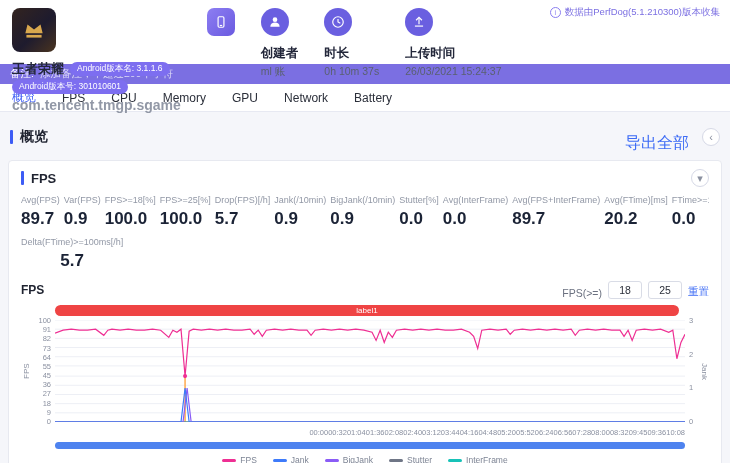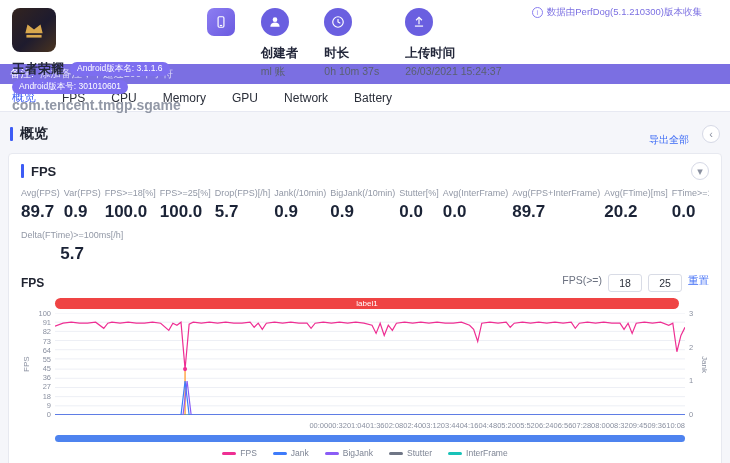--- a/index.html
+++ b/index.html
@@ -25,62 +25,62 @@
     display:flex; align-items:center; justify-content:center; flex:0 0 auto; }
   .dev-col { display:flex; flex-direction:column; gap:1px; }
   .dev-name-row { display:flex; align-items:center; gap:4px; }
   .dev-name { font-size:12.5px; font-weight:bold; color:#23273a; }
   .info-dot { width:11px; height:11px; border-radius:50%; border:1px solid #b7bccd; color:#9aa0b2;
     font-size:7px; line-height:9px; text-align:center; display:inline-block; }
   .dev-line { font-size:9.5px; color:#8b90a0; white-space:nowrap; }
   .stat-col { display:flex; flex-direction:column; gap:3px; padding-top:1px; }
   .stat-label { font-size:12.5px; font-weight:bold; color:#23273a; }
   .stat-value { font-size:10.5px; color:#5a6070; white-space:nowrap; }
-  .version-note { position:absolute; top:6px; right:28px; display:flex; align-items:center; gap:4px;
+  .version-note { position:absolute; top:6px; right:10px; display:flex; align-items:center; gap:4px;
     color:#7b6fe2; font-size:9.5px; }
   .vn-icon { width:11px; height:11px; border-radius:50%; border:1px solid #8a7ef0; color:#8a7ef0;
     font-size:7px; line-height:9px; text-align:center; }
 
   
   .note-banner { height:20px; background:#7b6fe2; color:#fff; display:flex; align-items:center;
     gap:6px; padding:0 10px; font-size:10.5px; cursor:pointer; }
   .note-banner .ph { color:rgba(255,255,255,.72); }
 
   
   .tabs { height:28px; background:#fff; display:flex; align-items:center; gap:26px; padding:0 12px;
     border-bottom:1px solid #e7e9f2; }
   .tab { font-size:12px; color:#2b2f3a; cursor:pointer; }
   .tab.active { color:#3d5cf5; }
 
   
   .section-head { display:flex; align-items:center; gap:7px; padding:8px 10px 6px 10px; }
   .accent { width:3px; height:14px; background:#3d5cf5; border-radius:1px; }
   .sec-title { font-size:14px; font-weight:bold; color:#1f2330; }
   .spacer { flex:1; }
-  .export { font-size:10px; color:#3d6bf5; cursor:pointer;margin-top:13px; }
+  .export { font-size:16px; color:#3d6bf5; cursor:pointer;margin-top:13px; }
   .circle-btn { width:18px; height:18px; border-radius:50%; border:1px solid #d6d9e6; background:#fff;
     color:#8a90a0; font-size:11px; line-height:16px; text-align:center; cursor:pointer; margin-left:6px; }
 
   
   .card { margin:0 8px; background:#fff; border:1px solid #e7e9f0; border-radius:4px;
     padding:8px 12px 6px 12px; }
   .card-head { display:flex; align-items:center; gap:7px; margin-bottom:8px; }
   .card-title { font-size:13px; font-weight:bold; color:#1f2330; }
 
   .metrics { display:flex; justify-content:space-between; gap:4px; overflow:hidden; }
   .metric { display:flex; flex-direction:column; gap:4px; }
   .m-label { font-size:9px; color:#9298a6; white-space:nowrap; }
   .m-value { font-size:17px; font-weight:bold; color:#1b2336; }
   .metrics.row2 { justify-content:flex-start; margin-top:8px; }
   .metric.center { text-align:center; width:fit-content; }
 
   
   .chart-head { display:flex; align-items:center; margin-top:10px; }
   .chart-title { font-size:12px; font-weight:bold; color:#1f2330; }
-  .thresh { margin-left:auto; display:flex; align-items:flex-start; gap:6px; }
+  .thresh { margin-left:auto; display:flex; align-items:flex-end; gap:6px; }
   .th-label { font-size:10.5px; color:#6b7180; }
   .th-input { width:34px; height:18px; border:1px solid #d9dce6; border-radius:3px; text-align:center;
     font-size:10.5px; color:#2b2f3a; font-family:inherit; }
   .reset { font-size:10.5px; color:#3d6bf5; cursor:pointer; }
 
   .band-row { margin:6px 30px 4px 34px; }
   .band { height:11px; background:#ef4444; border-radius:6px; color:#fff; font-size:8px;
     display:flex; align-items:center; justify-content:center; }
 
   .plot-row { display:flex; align-items:flex-start; }

